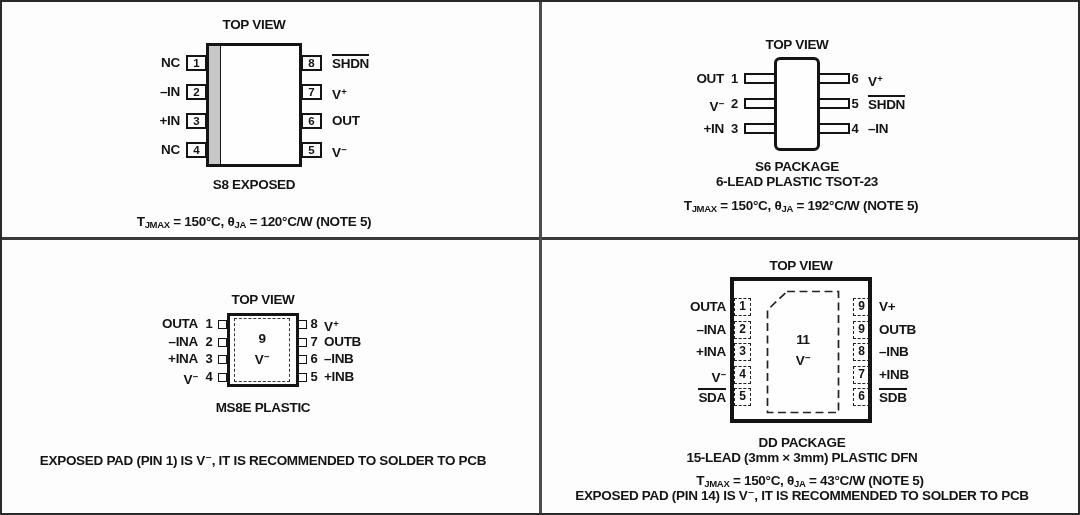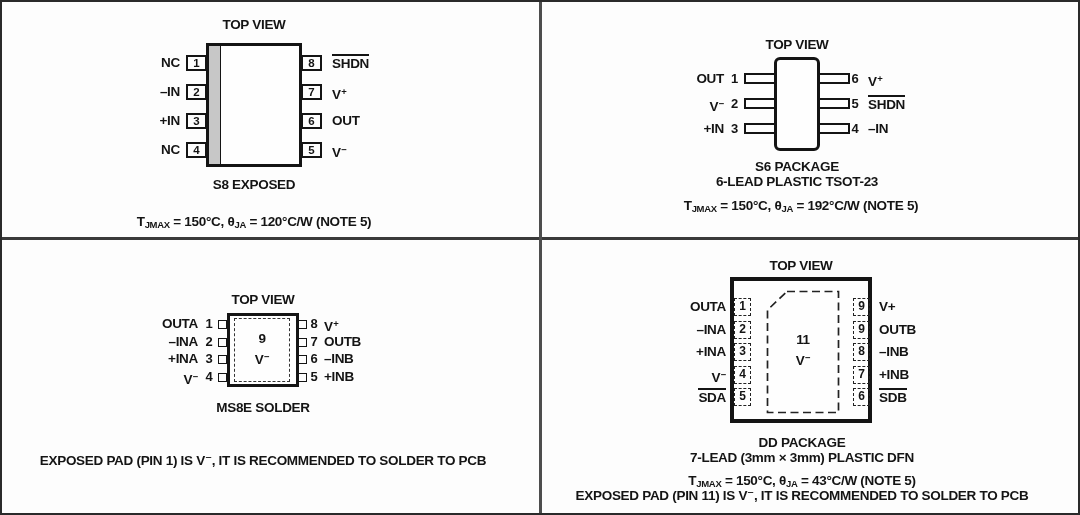--- a/index.html
+++ b/index.html
@@ -129,21 +129,21 @@
     <div class="pin mspin" style="left:296px;top:133px"></div>
     <div class="pnum" style="left:305px;top:76px;width:14px">8</div>
     <div class="pnum" style="left:305px;top:94px;width:14px">7</div>
     <div class="pnum" style="left:305px;top:111px;width:14px">6</div>
     <div class="pnum" style="left:305px;top:129px;width:14px">5</div>
     <div class="plabel" style="left:322px;top:76px"><span>V</span><span class="sup">+</span></div>
     <div class="plabel" style="left:322px;top:94px">OUTB</div>
     <div class="plabel" style="left:322px;top:111px">–INB</div>
     <div class="plabel" style="left:322px;top:129px">+INB</div>
 
-    <div class="caption" style="left:0;top:161px;width:522px">MS8E SOLDER</div>
+    <div class="caption" style="left:0;top:161px;width:522px">MS8E PLASTIC</div>
     <div class="caption" style="left:0;top:214px;width:522px">EXPOSED PAD (PIN 1) IS V⁻, IT IS RECOMMENDED TO SOLDER TO PCB</div>
   </div>
 
   <div class="quad" style="left:540px;top:238px;width:536px;height:273px">
     <div class="caption" style="left:139px;top:19px;width:240px">TOP VIEW</div>
 
     <div class="chip" style="left:188px;top:37px;width:142px;height:146px;border-width:4px"></div>
 
     <div style="position:absolute;left:224px;top:50px">
       <svg width="74" height="124" viewBox="0 0 74 124">
@@ -169,22 +169,22 @@
     <div class="pin ddpin" style="left:311px;top:103px">8</div>
     <div class="pin ddpin" style="left:311px;top:126px">7</div>
     <div class="pin ddpin" style="left:311px;top:148px">6</div>
     <div class="plabel" style="left:337px;top:59px">V+</div>
     <div class="plabel" style="left:337px;top:82px">OUTB</div>
     <div class="plabel" style="left:337px;top:104px">–INB</div>
     <div class="plabel" style="left:337px;top:127px">+INB</div>
     <div class="plabel" style="left:337px;top:148px"><span class="ovl">SDB</span></div>
 
     <div class="caption" style="left:0;top:196px;width:520px">DD PACKAGE</div>
-    <div class="caption" style="left:0;top:211px;width:520px">7-LEAD (3mm × 3mm) PLASTIC DFN</div>
-    <div class="caption" style="left:0;top:234px;width:520px">
+    <div class="caption" style="left:0;top:211px;width:520px">15-LEAD (3mm × 3mm) PLASTIC DFN</div>
+    <div class="caption" style="left:8px;top:234px;width:520px">
       <span>T</span><span class="sub">JMAX</span><span> = 150°C, θ</span><span class="sub">JA</span><span> = 43°C/W (NOTE 5)</span>
     </div>
-    <div class="caption" style="left:0;top:249px;width:520px">EXPOSED PAD (PIN 11) IS V⁻, IT IS RECOMMENDED TO SOLDER TO PCB</div>
+    <div class="caption" style="left:0;top:249px;width:520px">EXPOSED PAD (PIN 14) IS V⁻, IT IS RECOMMENDED TO SOLDER TO PCB</div>
   </div>
 
   <div class="hdiv"></div>
   <div class="vdiv"></div>
 </div>
 
 </body></html>

